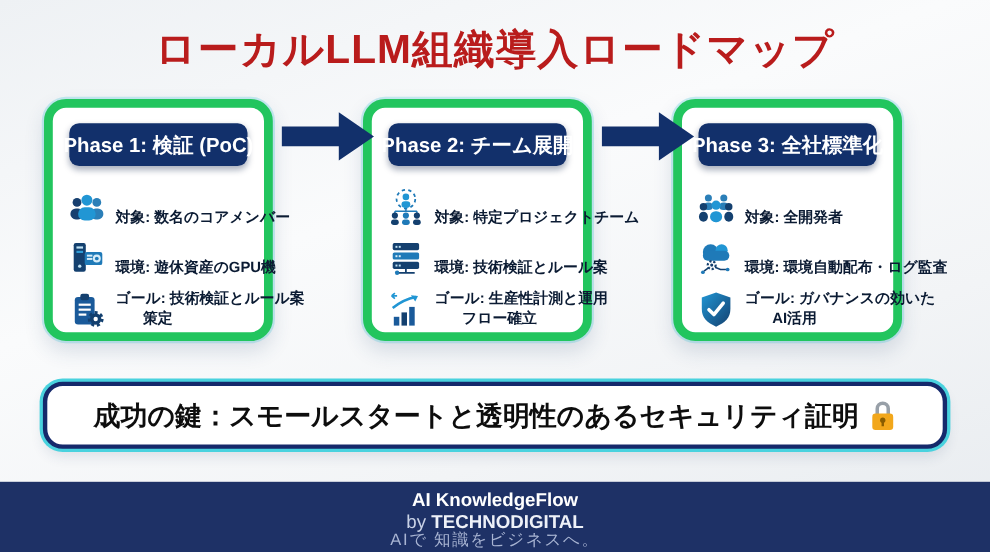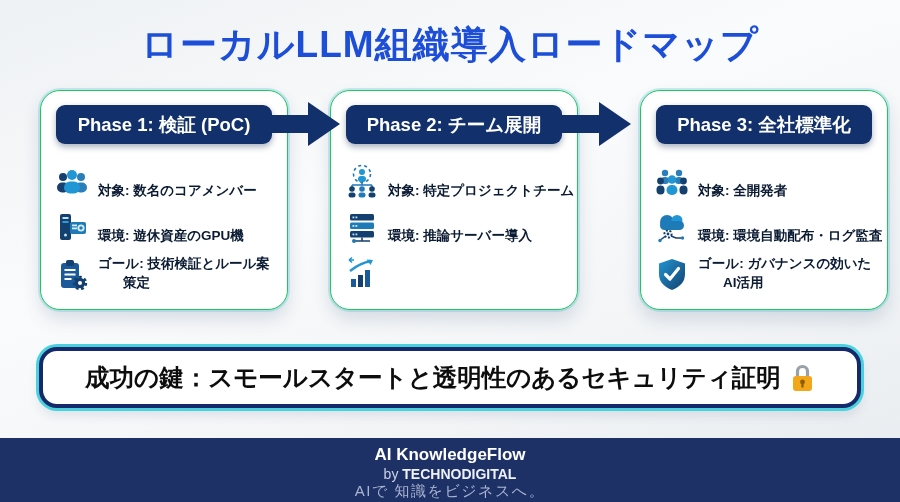--- a/index.html
+++ b/index.html
@@ -6,34 +6,34 @@
   html,body { width:900px; height:502px; overflow:hidden; }
   body {
     position:relative;
     font-family:"Liberation Sans","DejaVu Sans",sans-serif;
     background:linear-gradient(160deg,#eef1f4 0%,#fafbfc 38%,#f2f4f6 70%,#e7ebef 100%);
   }
 
   
   .title {
     position:absolute; top:20px; left:0; width:100%;
-    text-align:center; font-size:37px; font-weight:800; color:#1d4ed8;
+    text-align:center; font-size:37px; font-weight:800; color:#b91c1c;
     letter-spacing:1px;
   }
 
   
   .card {
-    position:absolute; top:90px; height:220px; width:248px;
+    position:absolute; top:90px; height:220px; width:208px;
     background:#ffffff;
-    border:1px solid #22c55e; border-radius:20px;
+    border:8px solid #22c55e; border-radius:20px;
     box-shadow:0 0 0 2px rgba(68,196,215,0.28), 0 9px 18px rgba(40,70,110,0.16);
   }
   .card.c1 { left:40px; }
   .card.c2 { left:330px;padding-left:30px; }
-  .card.c3 { left:640px;padding-left:10px; }
+  .card.c3 { left:612px;padding-left:10px; }
 
   .pill {
     position:absolute; top:14px; left:15px; right:15px; height:39px;
     background:#12306b; border-radius:9px;
     display:flex; align-items:center; justify-content:center;
     color:#ffffff; font-size:18.5px; font-weight:700;
     box-shadow:0 3px 6px rgba(10,30,70,0.35);
     white-space:nowrap;
   }
 
@@ -59,21 +59,21 @@
   .banner .btxt { font-size:24.5px; font-weight:800; color:#0d0d0d; white-space:nowrap; }
   .banner .lock { margin-left:9px; display:flex; align-items:center; }
 
   
   .footer {
     position:absolute; left:0; top:438px; width:900px; height:64px;
     background:#1e3166;
     display:flex; flex-direction:column; align-items:center; justify-content:center;
   }
   .brand   { color:#ffffff; font-size:17px; font-weight:800; line-height:24px; }
-  .byline  { color:#eef1f8; font-size:14px; line-height:15px; }
+  .byline  { color:#eef1f8; font-size:17px; line-height:15px; }
   .byline .by { font-weight:400; color:#c9d2e6; }
   .byline .co { font-weight:700; }
   .tagline { color:#a8b4d2; font-size:15px; letter-spacing:1.5px; line-height:14px; margin-top:2px; }
 </style>
 </head>
 <body>
 
 <div class="title">ローカルLLM組織導入ロードマップ</div>
 
 <div class="card c1">
@@ -163,33 +163,36 @@
             <rect x="11.5" y="7.5" width="1.8" height="1.8" fill="#bfe3f5"></rect>
           <rect x="8.5" y="16" width="1.8" height="1.8" fill="#d6ecf8"></rect>
             <rect x="11.5" y="16" width="1.8" height="1.8" fill="#d6ecf8"></rect>
           <rect x="8.5" y="24.5" width="1.8" height="1.8" fill="#bfe3f5"></rect>
             <rect x="11.5" y="24.5" width="1.8" height="1.8" fill="#bfe3f5"></rect>
           <path d="M18 28.5 V32 M10 32 H26" stroke="#14406f" stroke-width="1.6" fill="none"></path>
           <circle cx="10" cy="32" r="2" fill="#1f7ab8"></circle>
         </svg>
       </span>
       <span class="txt">
-        <span class="line1">環境: 推論サーバー導入</span><span class="line2"></span>
+        <span class="line1">環境: 技術検証とルール案</span><span class="line2"></span>
       </span>
     </div>
     <div class="row">
       <span class="icon">
         <svg width="36" height="36" viewBox="0 0 36 36">
           <rect x="7" y="25" width="5" height="8" fill="#1a5a9a"></rect>
           <rect x="14" y="21" width="5" height="12" fill="#14406f"></rect>
           <rect x="21" y="16" width="5" height="17" fill="#1a5a9a"></rect>
           <path d="M6 17 Q16 9 27 7" stroke="#2196d4" stroke-width="2.4" fill="none"></path>
           <polygon points="29,6 22.5,5.5 26.5,11" fill="#2196d4"></polygon>
           <path d="M10 6 H5 M5 6 L8 3.5 M5 6 L8 8.5" stroke="#2196d4" stroke-width="1.6" fill="none"></path>
         </svg>
+      </span>
+      <span class="txt">
+        <span class="line1">ゴール: 生産性計測と運用</span><span class="line2">フロー確立</span>
       </span>
     </div>
   </div>
 </div>
 
 <div class="card c3">
   <div class="pill">Phase 3: 全社標準化</div>
   <div class="items">
     <div class="row">
       <span class="icon">

